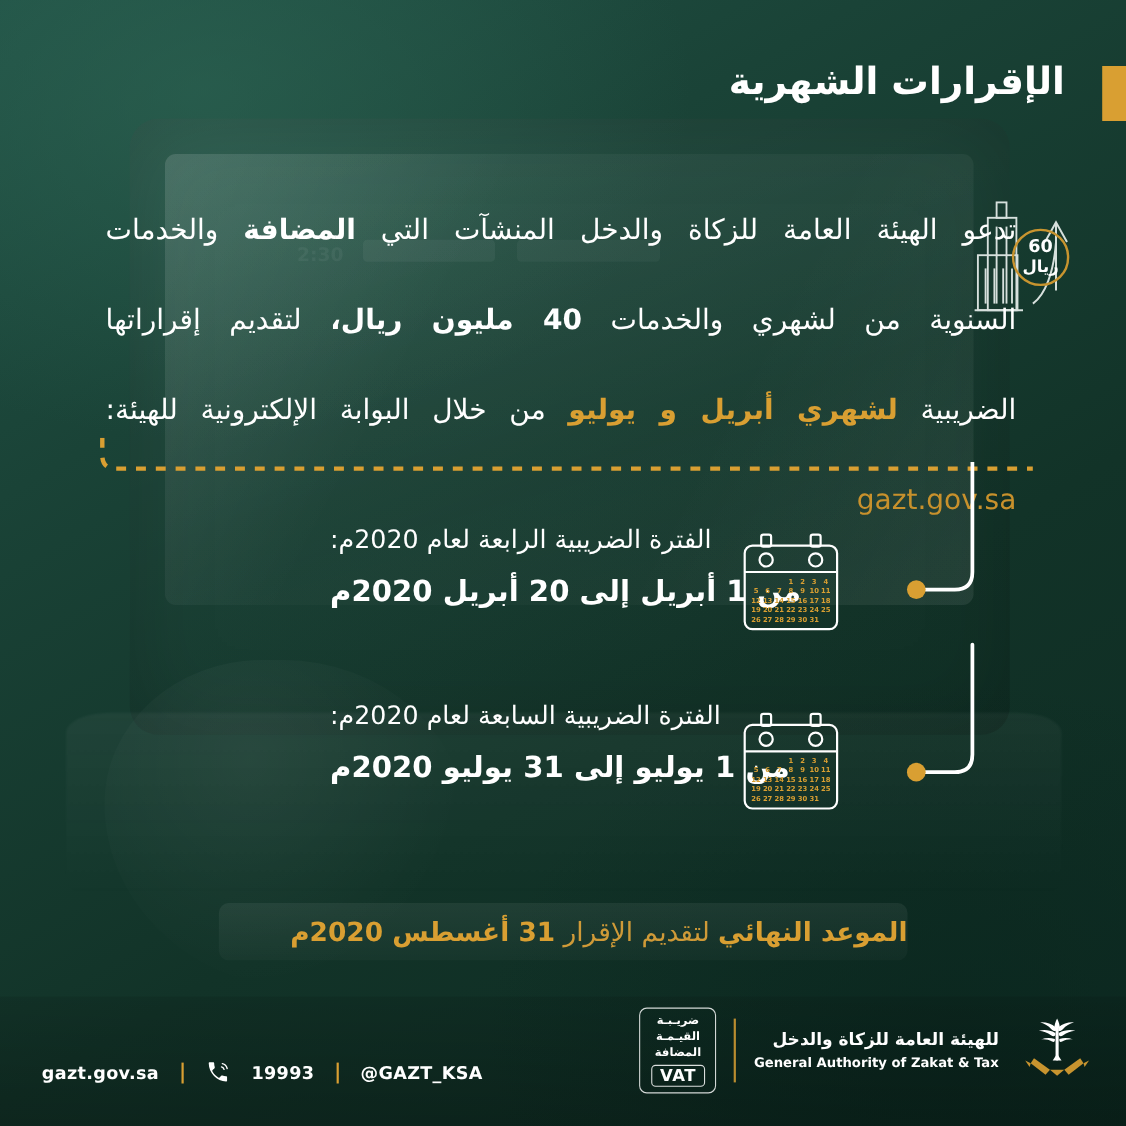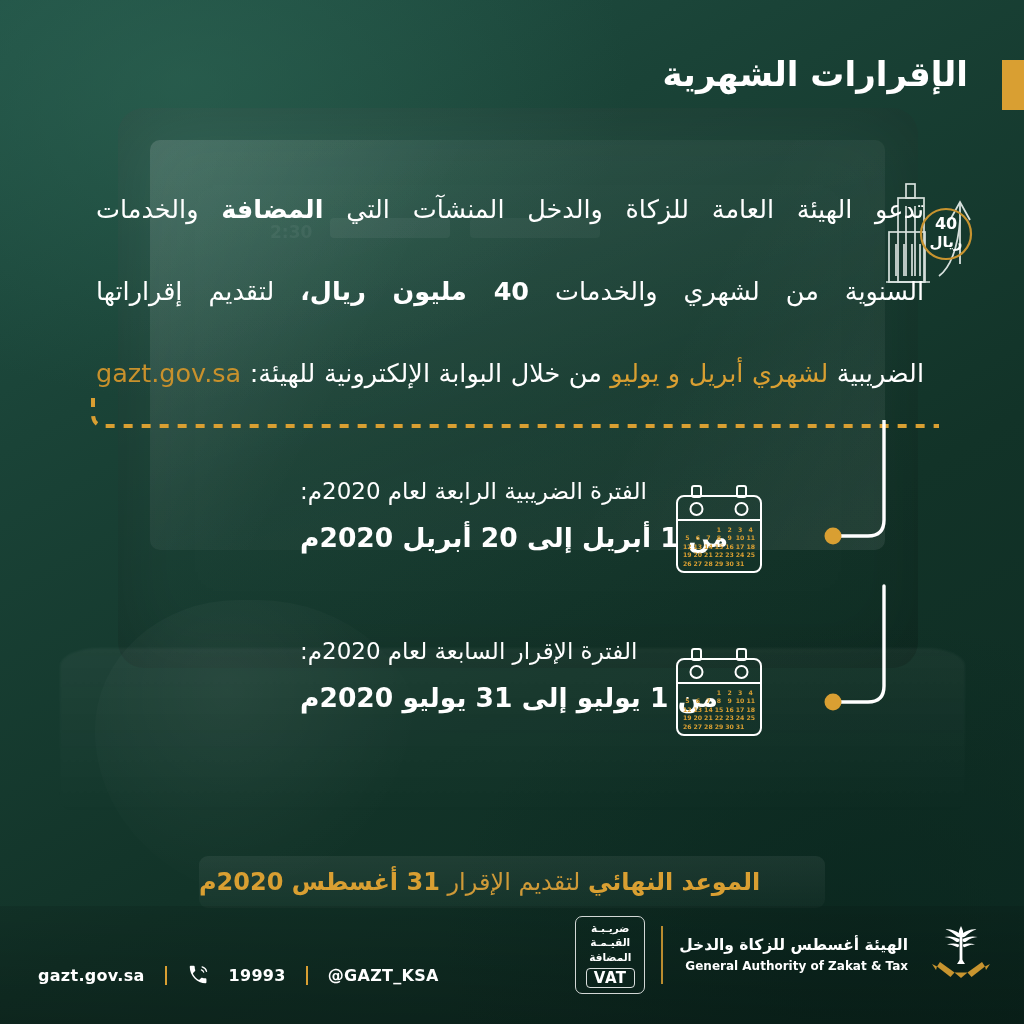--- a/index.html
+++ b/index.html
@@ -52,42 +52,42 @@
     position:absolute;right:0;top:10px;width:22px;height:50px;background:#d99f32;
   }
 
   
   .para{
     position:absolute;right:100px;left:96px;top:168px;
     color:#ffffff;font-size:25.5px;line-height:82px;text-align:justify;
     text-align-last:justify;
   }
   .para .b{font-weight:700;}
-  .para .gold{color:#d99f32;font-weight:400;}
+  .para .gold{color:#d99f32;font-weight:700;}
   .para .url{color:#c8912c;font-weight:400;direction:ltr;unicode-bidi:embed;}
   .para-row{display:block;}
 
   
   .icon-40{position:absolute;right:16px;top:172px;width:124px;height:124px;}
 
   
   .divider{position:absolute;left:90px;right:85px;top:398px;height:40px;}
 
   
   .period{position:absolute;right:250px;left:300px;}
   .period .line1{color:#ffffff;font-size:23px;font-weight:400;text-align:left;}
   .period .line2{color:#ffffff;font-size:26.5px;font-weight:700;text-align:left;margin-top:18px;}
   .cal{position:absolute;width:106px;height:96px;}
 
   
   .deadline{
-    position:absolute;left:199px;top:856px;width:626px;height:52px;
+    position:absolute;left:199px;top:821px;width:626px;height:52px;
     border-radius:9px;
     background:linear-gradient(180deg,rgba(255,255,255,.062),rgba(255,255,255,.022));
-    display:flex;align-items:center;justify-content:flex-end;
+    display:flex;align-items:center;justify-content:flex-start;
   }
   .deadline span{color:#d99f32;font-size:24px;white-space:nowrap;}
   .deadline .b{font-weight:700;}
   .deadline .light{font-weight:400;color:#cf9a38;}
 
   
   .footer{position:absolute;left:0;right:0;bottom:0;height:118px;
     background:linear-gradient(180deg,rgba(0,0,0,.10),rgba(0,0,0,.26));}
   .foot-left{position:absolute;left:38px;bottom:38px;display:flex;align-items:center;gap:20px;direction:ltr;}
   .foot-left .txt{color:#ffffff;font-size:16px;font-weight:700;letter-spacing:.3px;}
@@ -148,21 +148,21 @@
       <g fill="none" stroke="#e8efec" stroke-width="1.8" opacity="0.92">
         <path d="M55 104 C 66 96, 74 76, 76 48"></path>
         <path d="M66 48 L 76 30 L 86 48"></path>
         <line x1="76" y1="30" x2="76" y2="92"></line>
       </g>
 
       <circle cx="62" cy="62" r="25" fill="none" stroke="#c8942f" stroke-width="2.2"></circle>
     </svg>
     <div style="position:absolute;left:0;top:0;width:124px;height:124px;display:flex;flex-direction:column;align-items:center;justify-content:center;">
       <div style="margin-left:0px;margin-top:-2px;text-align:center;">
-        <div style="color:#ffffff;font-size:16px;font-weight:700;line-height:18px;">40</div>
+        <div style="color:#ffffff;font-size:16px;font-weight:700;line-height:18px;">60</div>
         <div style="color:#ffffff;font-size:15px;font-weight:700;line-height:18px;">ريال</div>
       </div>
     </div>
   </div>
 
   <div class="para">
     <div class="para-row"><span>تدعو الهيئة العامة للزكاة والدخل المنشآت التي </span><span class="b">المضافة</span><span> والخدمات</span></div>
     <div class="para-row"><span>السنوية من لشهري والخدمات </span><span class="b">40 مليون ريال،</span><span> لتقديم إقراراتها</span></div>
     <div class="para-row"><span>الضريبية </span><span class="gold">لشهري أبريل و يوليو</span><span> من خلال البوابة الإلكترونية للهيئة: </span><span class="url">gazt.gov.sa</span></div>
   </div>
@@ -225,21 +225,21 @@
         <span style="color: rgb(217, 159, 50); font-size: 6.2px; font-weight: 700; text-align: center; line-height: 7.4px;">26</span>
         <span style="color: rgb(217, 159, 50); font-size: 6.2px; font-weight: 700; text-align: center; line-height: 7.4px;">27</span>
         <span style="color: rgb(217, 159, 50); font-size: 6.2px; font-weight: 700; text-align: center; line-height: 7.4px;">28</span>
         <span style="color: rgb(217, 159, 50); font-size: 6.2px; font-weight: 700; text-align: center; line-height: 7.4px;">29</span>
         <span style="color: rgb(217, 159, 50); font-size: 6.2px; font-weight: 700; text-align: center; line-height: 7.4px;">30</span>
         <span style="color: rgb(217, 159, 50); font-size: 6.2px; font-weight: 700; text-align: center; line-height: 7.4px;">31</span>
       </div>
   </div>
 
   <div class="period" style="top:638px;">
-    <div class="line1">الفترة الإقرار السابعة لعام 2020م:</div>
+    <div class="line1">الفترة الضريبية السابعة لعام 2020م:</div>
     <div class="line2">من 1 يوليو إلى 31 يوليو 2020م</div>
   </div>
   <div class="cal" style="left:666px;top:645px;">
     <svg viewBox="0 0 106 96" width="106" height="96" aria-hidden="true">
       <rect x="11" y="14" width="84" height="76" rx="7" fill="none" stroke="#ffffff" stroke-width="2"></rect>
       <line x1="11" y1="38" x2="95" y2="38" stroke="#ffffff" stroke-width="2"></line>
       <rect x="26" y="4" width="9" height="11" rx="2" fill="none" stroke="#ffffff" stroke-width="2"></rect>
       <rect x="71" y="4" width="9" height="11" rx="2" fill="none" stroke="#ffffff" stroke-width="2"></rect>
       <circle cx="30.5" cy="27" r="6" fill="none" stroke="#ffffff" stroke-width="2"></circle>
       <circle cx="75.5" cy="27" r="6" fill="none" stroke="#ffffff" stroke-width="2"></circle>
@@ -319,21 +319,21 @@
             <path d="M16 44 L30.5 54.5 L26.5 59 L13 48.5 Z"></path>
             <path d="M58 44 L43.5 54.5 L47.5 59 L61 48.5 Z"></path>
             <path d="M13 48.5 L8 46 L12 52 Z"></path>
             <path d="M61 48.5 L66 46 L62 52 Z"></path>
             <path d="M30.5 54.5 L43.5 54.5 L37 60 Z"></path>
           </g>
           <path d="M37 40 L33 46 L41 46 Z" fill="#ffffff"></path>
         </svg>
       </span>
       <span class="gazt-names">
-        <span class="gazt-ar">الهيئة أغسطس للزكاة والدخل</span><br>
+        <span class="gazt-ar">للهيئة العامة للزكاة والدخل</span><br>
         <span class="gazt-en">General Authority of Zakat &amp; Tax</span>
       </span>
       <span class="vsep"></span>
       <span class="vat-badge">
         <span class="vat-ar">ضريـبـة</span>
         <span class="vat-ar">القيـمـة</span>
         <span class="vat-ar">المضافة</span>
         <span class="vat-en">VAT</span>
       </span>
     </div>

